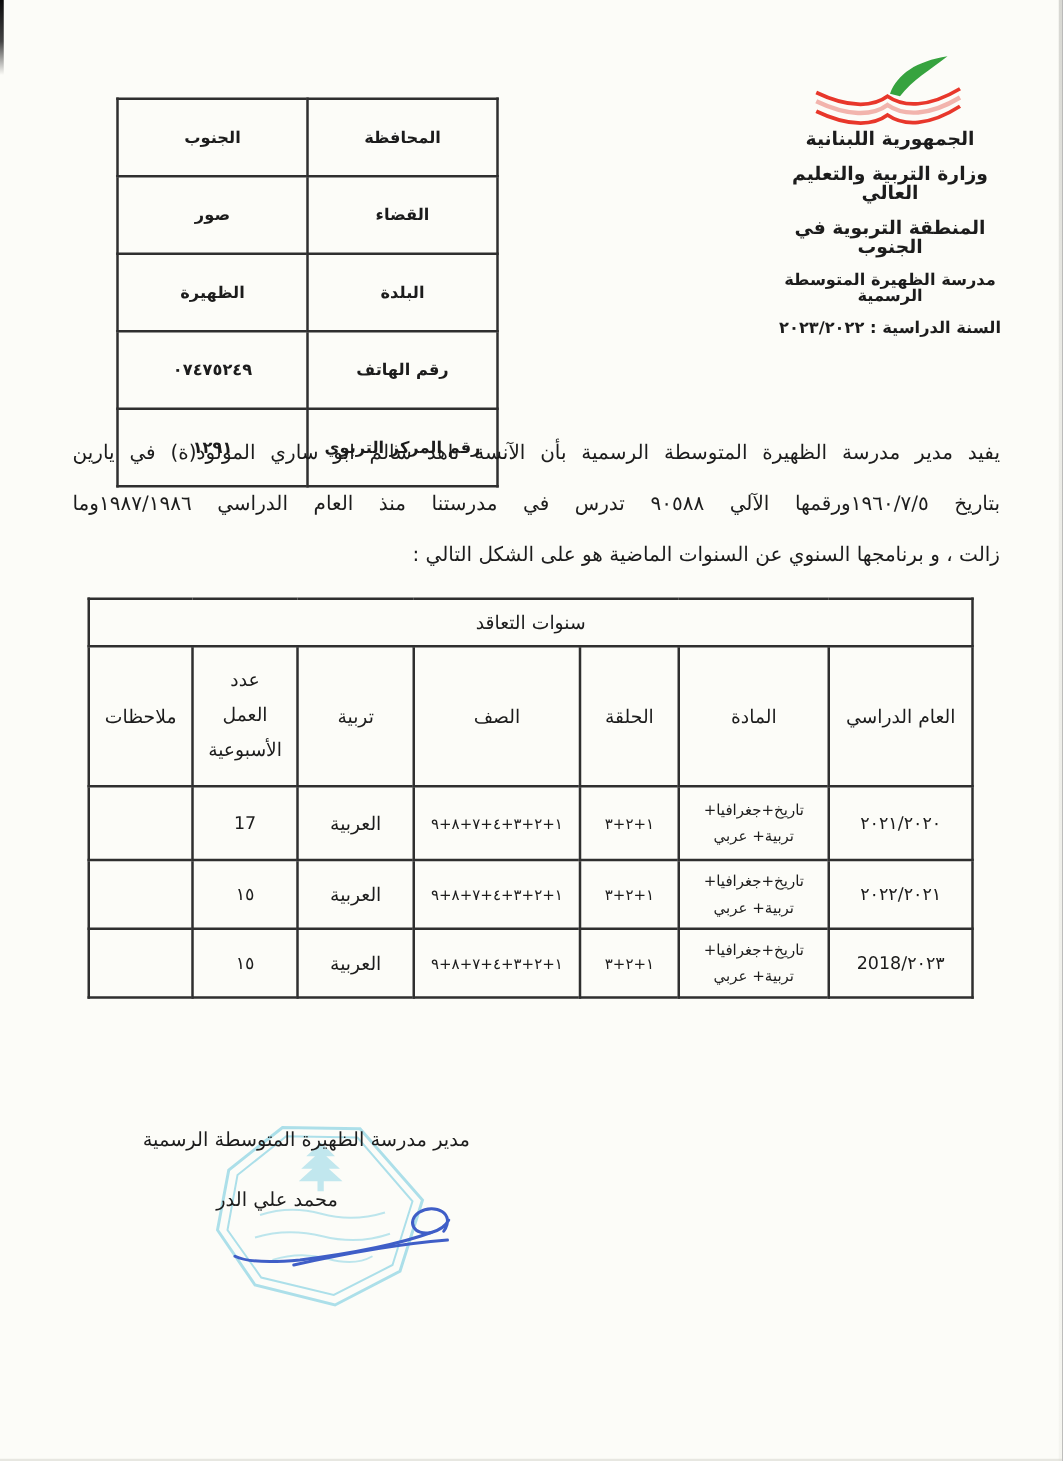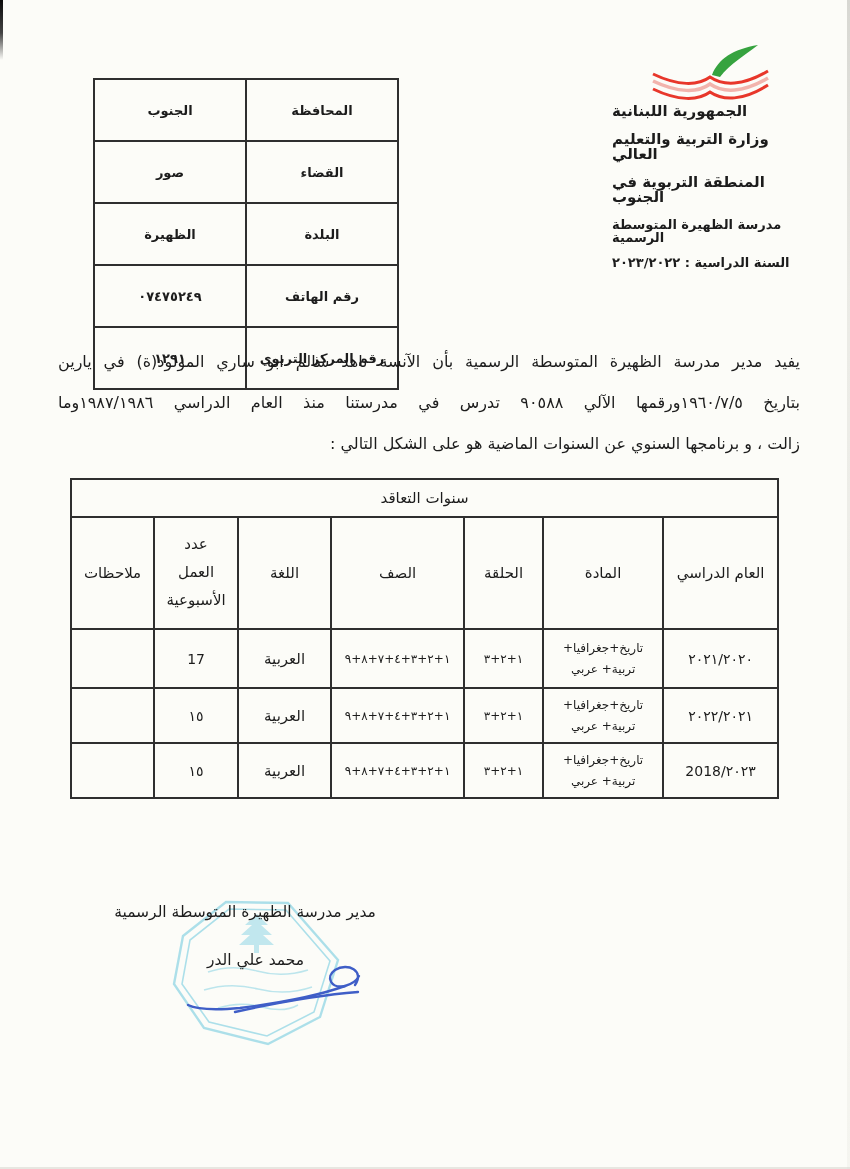--- a/index.html
+++ b/index.html
@@ -10,21 +10,21 @@
   }
   
   .edge-left{position:absolute;left:0;top:0;width:3px;height:60px;
     background:linear-gradient(to bottom,#0a0a0a 0%,#444 55%,rgba(0,0,0,0) 100%);}
   .edge-right{position:absolute;right:0;top:0;width:3px;height:100%;
     background:linear-gradient(to bottom,#b9b9b3 0%,#dcdcd6 25%,#efefe9 100%);opacity:.55;}
   .edge-bottom{position:absolute;left:0;bottom:0;width:100%;height:2px;background:#d8d8d2;opacity:.6;}
 
   
   .logo{position:absolute;left:648px;top:44px;}
-  .hdr{position:absolute;left:612px;top:104px;width:200px;text-align:left;font-weight:bold;line-height:1;}
+  .hdr{position:absolute;left:612px;top:104px;width:200px;text-align:center;font-weight:bold;line-height:1;}
   .hdr .l{margin-bottom:13px;font-size:15px;letter-spacing:0;}
   .hdr .s{margin-bottom:12px;font-size:13px;}
 
   
   table{border-collapse:collapse;}
   .info{position:absolute;left:93px;top:78px;width:304px;table-layout:fixed;}
   .info td{border:2px solid #2f2f2f;height:26px;text-align:center;vertical-align:middle;
     font-size:13px;font-weight:bold;padding:17px 4px;}
 
   .doc-title{position:absolute;top:297px;left:0;right:0;text-align:center;font-size:17.5px;}
@@ -44,21 +44,21 @@
   .contract .r1 td{height:57px;}
   .contract .r2 td,.contract .r3 td{height:53px;}
   .c-year{font-size:14px;}
   .c-subj{font-size:12px;line-height:1.7;white-space:pre-line;border-radius:12px;}
   .c-num{font-size:12px;}
   .c-lang{font-size:15px;}
   .c-week{font-size:14px;}
 
   
   .sig-role{position:absolute;left:95px;top:903px;width:300px;text-align:center;font-size:15.5px;}
-  .sig-name{position:absolute;left:173px;top:951px;width:165px;text-align:center;font-size:15.5px;}
+  .sig-name{position:absolute;left:173px;top:951px;width:165px;text-align:left;font-size:15.5px;}
   .stamp{position:absolute;left:170px;top:898px;opacity:.5;}
   .signature{position:absolute;left:180px;top:963px;}
 </style>
 </head>
 <body>
 
 <div class="paper">
 
   <div class="edge-left"></div>
   <div class="edge-right"></div>
@@ -127,21 +127,21 @@
     </colgroup>
     <tbody>
         <tr>
       <td class="t-title" colspan="7">سنوات التعاقد</td>
     </tr>
     <tr class="h-row">
       <th>العام الدراسي</th>
       <th>المادة</th>
       <th>الحلقة</th>
       <th>الصف</th>
-      <th>اللغة</th>
+      <th>تربية</th>
       <th class="h-weekly">عدد
 العمل
 الأسبوعية</th>
       <th>ملاحظات</th>
     </tr>
     <tr class="r1">
       <td class="c-year">٢٠٢١/٢٠٢٠</td>
       <td class="c-subj">تاريخ+جغرافيا+
 تربية+ عربي</td>
       <td class="c-num">١+٢+٣</td>

